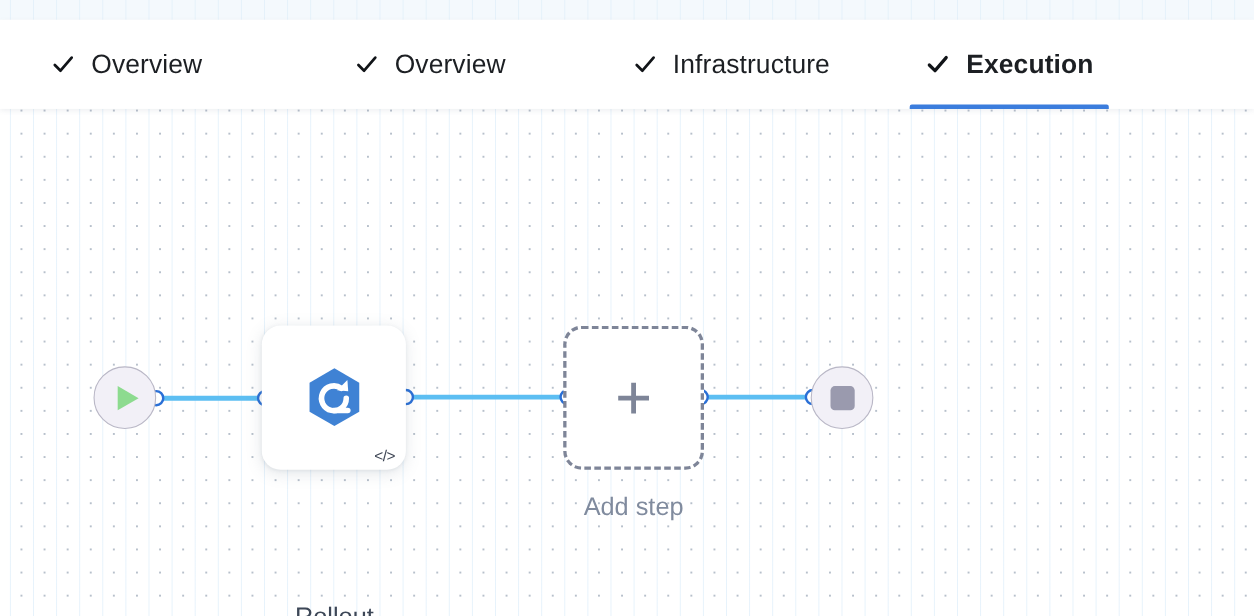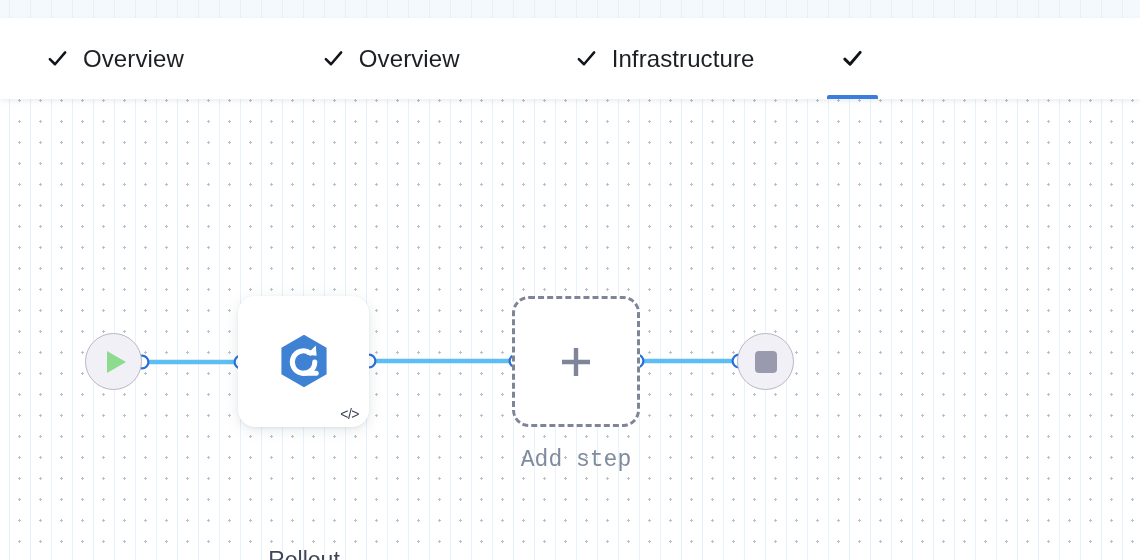--- a/index.html
+++ b/index.html
@@ -186,21 +186,21 @@
   
   .caption {
     position: absolute;
     text-align: center;
     font-size: 23px;
     line-height: 42px;
     white-space: pre-line;
     pointer-events: none;
   }
   .caption.dark  { color: #3d4757; }
-  .caption.muted { color: #808b9e; font-family: Liberation Mono, monospace; }
+  .caption.muted { color: #808b9e; }
 </style>
 </head>
 <body>
 
 <div id="top-strip"></div>
 
 <div id="header">
   <div id="tabbar">
 
     <div class="tab" style="margin-left:30px;">
@@ -224,20 +224,21 @@
         <path d="M4 12.6 L9.4 18 L20 5.6" fill="none" stroke="#111418" stroke-width="2.6" stroke-linecap="round" stroke-linejoin="round"></path>
       </svg>
       <span class="tab-label">Infrastructure</span>
 
     </div>
 
     <div class="tab active" style="margin-left:55px;">
       <svg class="check" viewBox="0 0 24 24">
         <path d="M4 12.6 L9.4 18 L20 5.6" fill="none" stroke="#111418" stroke-width="3.1" stroke-linecap="round" stroke-linejoin="round"></path>
       </svg>
+      <span class="tab-label">Execution</span>
       <span class="underline"></span>
     </div>
 
   </div>
 </div>
 
 <div id="canvas">
   <div id="graph">
 
     <svg id="edges" width="1140" height="461">

